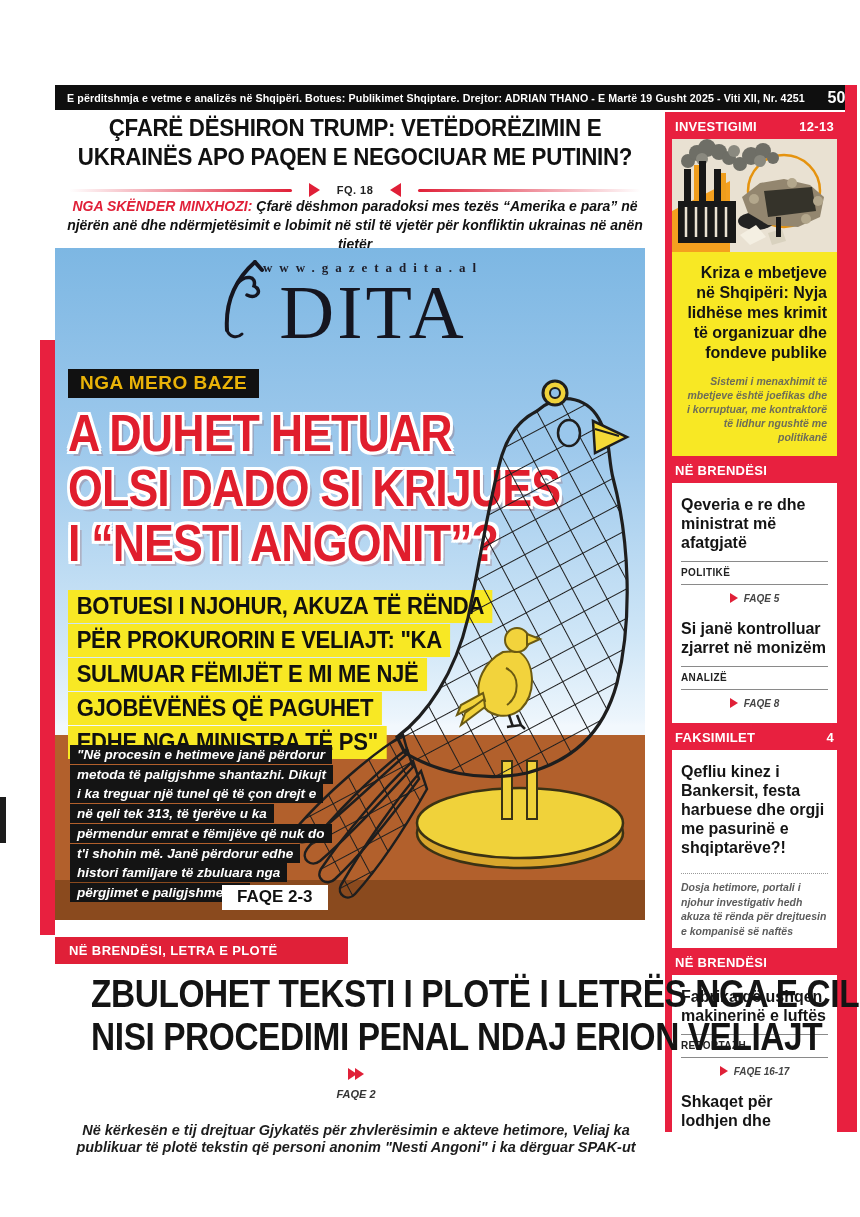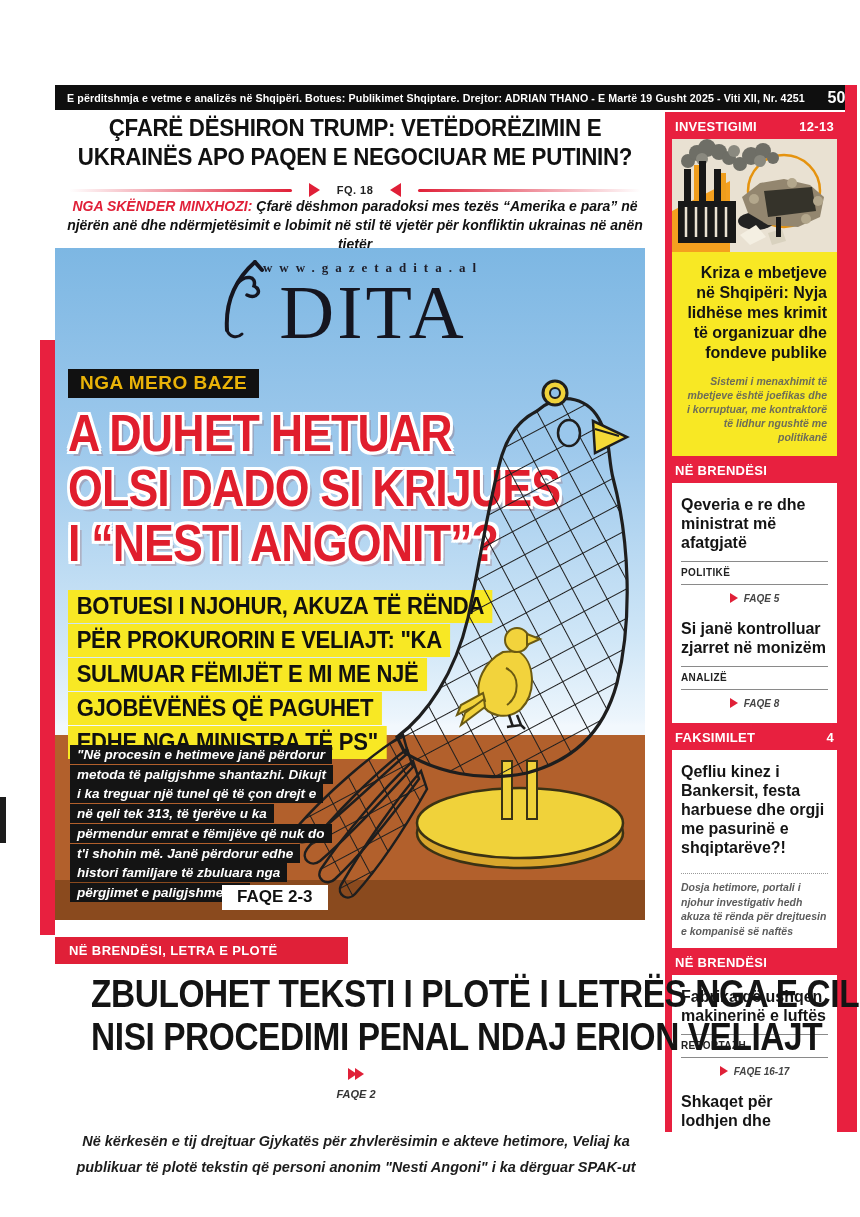--- a/index.html
+++ b/index.html
@@ -85,21 +85,21 @@
     padding:6px 70px 6px 14px; letter-spacing:.4px; }
   .bottom-headline { margin-top:9px; text-align:center; }
   .bottom-headline .bhl { font-size:38px; line-height:43px; font-weight:700; color:#141414; letter-spacing:-.5px;
     transform:scaleX(.88); transform-origin:center; white-space:nowrap; }
   .bottom-faqe { display:flex; align-items:center; gap:8px; margin:9px 6px 0;flex-direction:column; }
   .bf-icon { display:flex; }
   .bf-icon i { width:0; height:0; border-top:6px solid transparent; border-bottom:6px solid transparent; border-left:9px solid #e02038; }
   .bf-icon i + i { margin-left:-2px; }
   .bottom-faqe .bf-lbl { font-size:11px; font-style:italic; font-weight:700; color:#333; }
   .bottom-faqe .bf-dots { flex:1; border-top:2.5px dotted #e02038; height:0; }
-  .bottom-deck { margin-top:18px; text-align:center; font-size:14.5px; line-height:26px; font-style:italic; font-weight:600; color:#1d1d1d; }
+  .bottom-deck { margin-top:12px; text-align:center; font-size:14.5px; line-height:17px; font-style:italic; font-weight:600; color:#1d1d1d; }
 </style>
 </head>
 <body>
 
 <div class="page">
 
   <div class="topbar">
     <span class="info">E përditshmja e vetme e analizës në Shqipëri. Botues: Publikimet Shqiptare. Drejtor: ADRIAN THANO - E Martë 19 Gusht 2025 - Viti XII, Nr. 4251</span>
     <span class="price">50 Lekë</span>
   </div>

